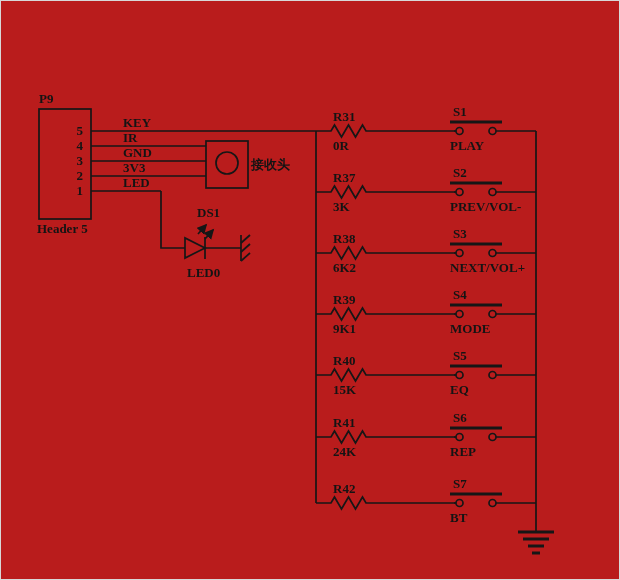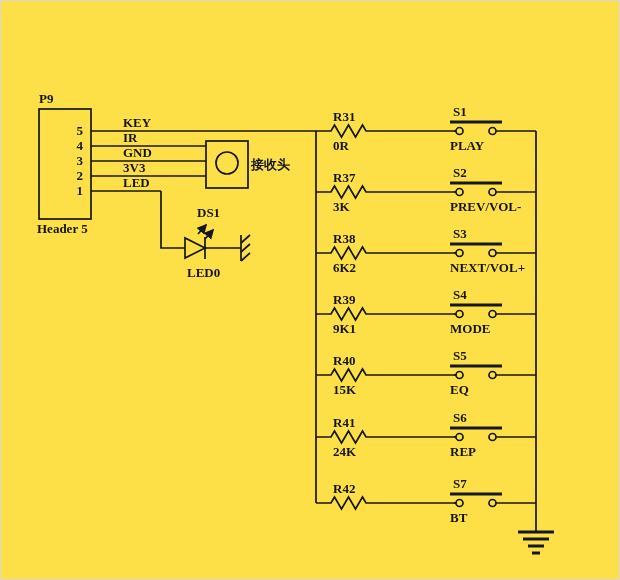--- a/index.html
+++ b/index.html
@@ -1,16 +1,16 @@
 <!DOCTYPE html>
 <html><head>
 <meta charset="utf-8">
 <style>
   html,body{margin:0;padding:0;background:#ffffff;}
-  .page{position:relative;width:620px;height:580px;background:#fde047;border:1px solid #d8d8d8;box-sizing:border-box;overflow:hidden;}
+  .page{position:relative;width:620px;height:580px;background:#b91c1c;border:1px solid #d8d8d8;box-sizing:border-box;overflow:hidden;}
   svg{position:absolute;left:0;top:0;}
   text{fill:#141414;font-family:"Liberation Serif","DejaVu Serif",serif;font-weight:bold;font-size:13px;}
   .wire{stroke:#161616;stroke-width:1.7;fill:none;}
   .sym{stroke:#161616;stroke-width:1.7;fill:none;}
   .thick{stroke:#161616;stroke-width:3;fill:none;}
 </style>
 </head>
 <body>
 
 <div class="page">

